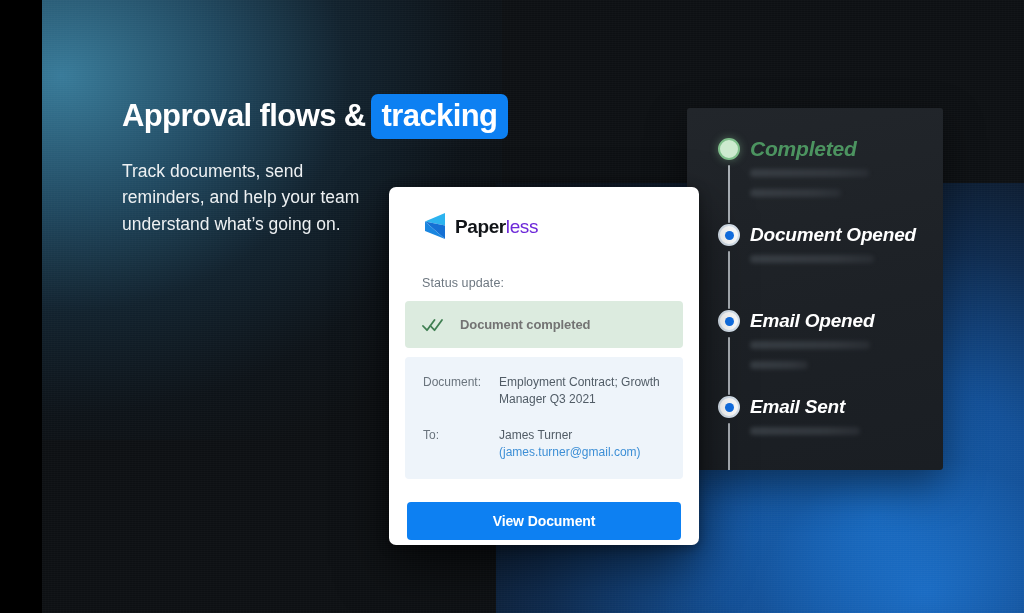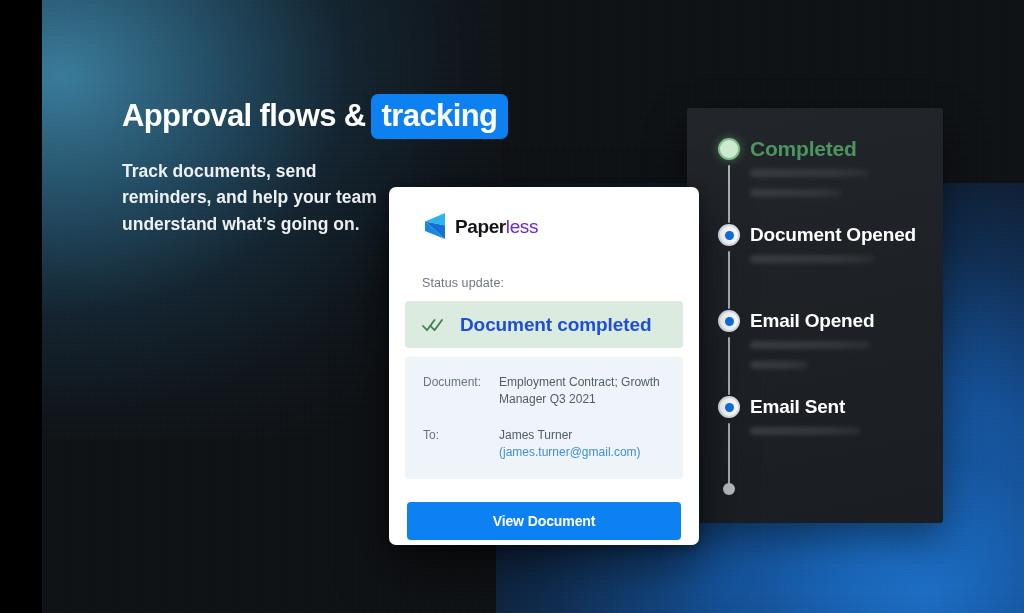--- a/index.html
+++ b/index.html
@@ -94,34 +94,35 @@
     margin-left: 5px;
   }
   .subcopy {
     position: absolute;
     left: 80px;
     top: 140px;
     width: 255px;
     font-size: 17.5px;
     line-height: 1.52;
     color: #eef1f3;
-    font-weight: bold;
+    font-weight: normal;
   }
 
   
   .timeline-panel {
     position: absolute;
     left: 645px;
     top: 108px;
     width: 256px;
-    height: 415px;
+    height: 362px;
     background: linear-gradient(168deg, #22262b 0%, #1d2126 55%, #1a1e23 100%);
     border-radius: 3px;
     box-shadow: 0 16px 42px rgba(0,0,0,0.45);
     overflow: hidden;
+    font-style: italic;
   }
   .tl-list {
     position: absolute;
     left: 31px;
     top: 30px;
     right: 0;
     bottom: 0;
   }
   .tl-item {
     position: relative;
@@ -245,23 +246,23 @@
     padding-left: 17px;
     gap: 16px;
     box-sizing: border-box;
   }
   .check-icon {
     width: 22px;
     height: 14px;
     flex: 0 0 auto;
   }
   .status-text {
-    font-size: 19px;
+    font-size: 13px;
     font-weight: bold;
-    color: #1d4ed8;
+    color: #737373;
     letter-spacing: -0.1px;
   }
   .detail-block {
     margin: 9px 16px 0 16px;
     background: #eef4fa;
     border-radius: 4px;
     padding: 17px 18px 18px 18px;
     box-sizing: border-box;
   }
   .detail-row {

